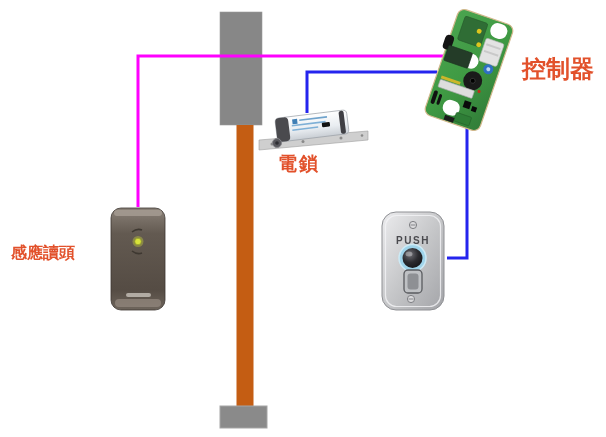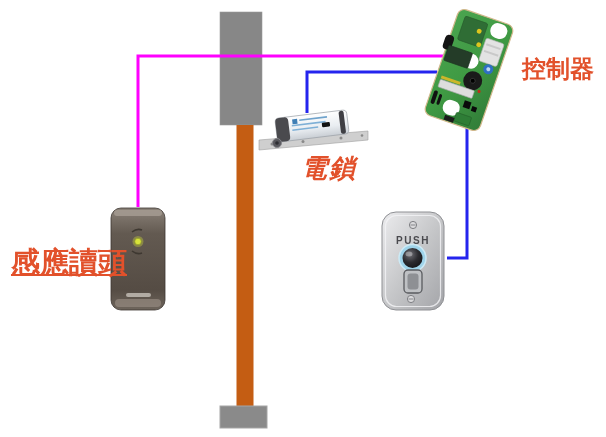--- a/index.html
+++ b/index.html
@@ -5,22 +5,22 @@
   html,body{margin:0;padding:0;background:#fff;}
   #stage{
     position:relative;width:606px;height:437px;background:#ffffff;overflow:hidden;
     font-family:"Liberation Sans","DejaVu Sans",sans-serif;
   }
   #diagram-svg{position:absolute;left:0;top:0;}
   .cn-label{
     position:absolute;color:#e2512b;font-weight:700;white-space:nowrap;
     font-family:"Liberation Sans","DejaVu Sans",sans-serif;
   }
-  .lbl-reader{left:11px;top:243px;font-size:29px;letter-spacing:0px;text-decoration:underline;}
-  .lbl-lock{left:301px;top:151px;font-size:26px;letter-spacing:2px;font-style:italic;}
+  .lbl-reader{left:11px;top:243px;font-size:16px;letter-spacing:0px;}
+  .lbl-lock{left:278px;top:151px;font-size:19px;letter-spacing:2px;}
   .lbl-controller{left:522px;top:53px;font-size:24px;letter-spacing:0px;}
   .lbl-button{left:362px;top:315px;font-size:24px;letter-spacing:0px;}
 </style>
 </head>
 <body>
 
 <div id="stage">
 
   <svg id="diagram-svg" width="606" height="437" viewBox="0 0 606 437">
     <defs>

